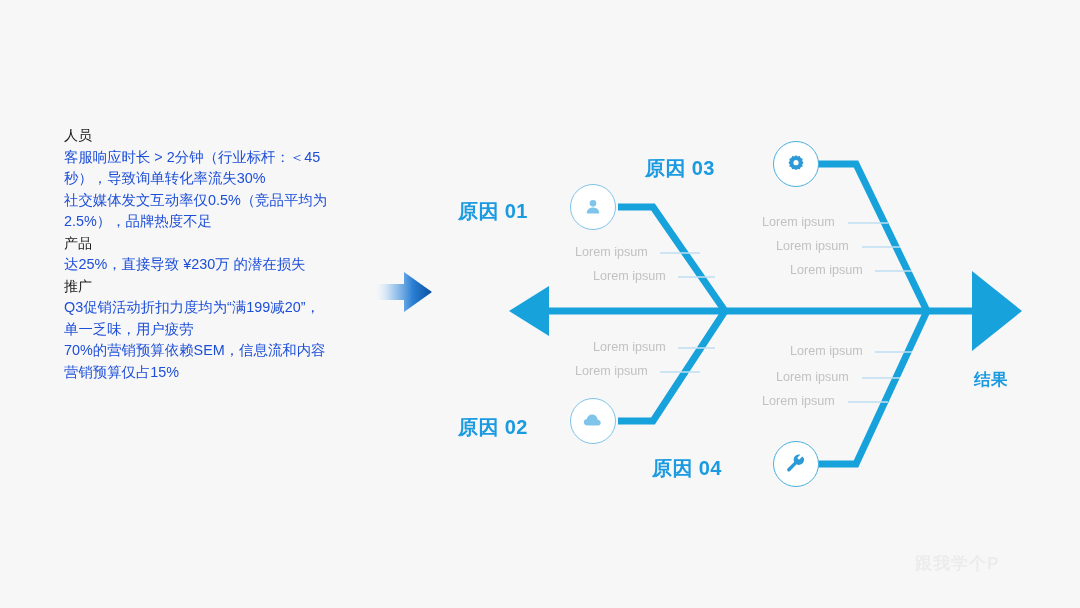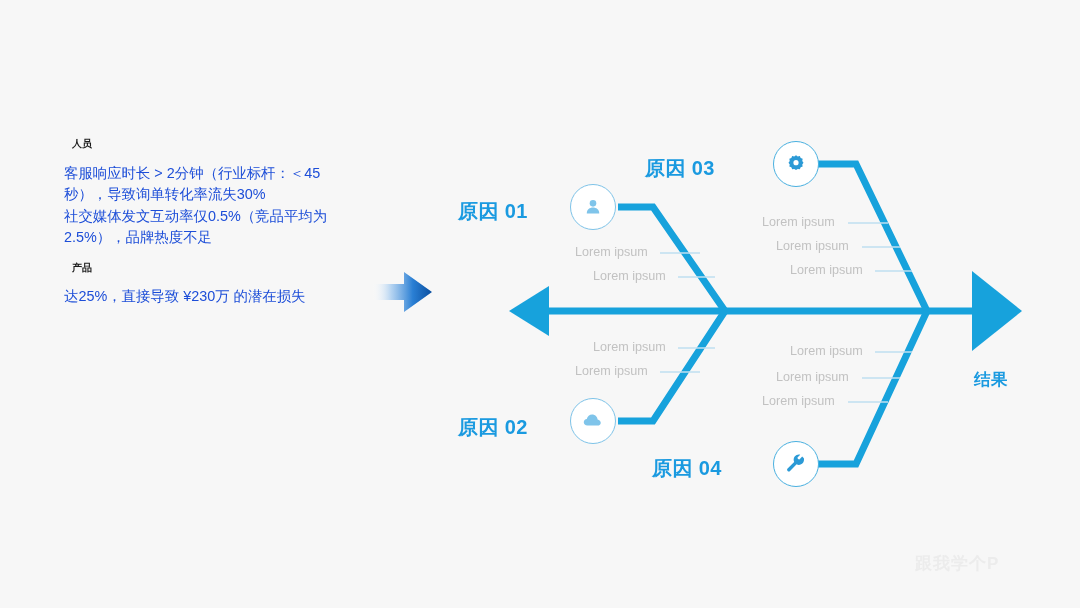--- a/index.html
+++ b/index.html
@@ -21,24 +21,24 @@
   #text-panel {
     position: absolute;
     left: 64px;
     top: 125px;
     width: 300px;
     color: #262626;
     font-size: 14.4px;
     line-height: 21.5px;
   }
   .cat-heading {
-    font-weight: bold;
-    font-size: 10px;
+    font-weight: normal;
+    font-size: 14px;
     color: #1a1a1a;
-    margin: 8px;
+    margin: 0;
     line-height: 21.5px;
   }
   .cat-line {
     margin: 0;
     font-size: 14.4px;
     color: #1d4ed8;
     line-height: 21.5px;
   }
 
   
@@ -137,20 +137,27 @@
       <p class="cat-line">社交媒体发文互动率仅0.5%（竞品平均为</p>
       <p class="cat-line">2.5%），品牌热度不足</p>
     </div>
 
     <div>
       <p class="cat-heading">产品</p>
       <p class="cat-line">达25%，直接导致 ¥230万 的潜在损失</p>
     </div>
 
 
+    <div>
+      <p class="cat-heading">推广</p>
+      <p class="cat-line">Q3促销活动折扣力度均为“满199减20”，</p>
+      <p class="cat-line">单一乏味，用户疲劳</p>
+      <p class="cat-line">70%的营销预算依赖SEM，信息流和内容</p>
+      <p class="cat-line">营销预算仅占15%</p>
+    </div>
 
   </div>
 
   <svg id="transition-arrow" viewBox="0 0 64 48">
     <defs>
       <linearGradient id="gradArrow" x1="0" y1="0" x2="1" y2="0">
         <stop offset="0%" stop-color="#ffffff" stop-opacity="0"></stop>
         <stop offset="32%" stop-color="#a9cdf0" stop-opacity="0.85"></stop>
         <stop offset="68%" stop-color="#2a7fd4"></stop>
         <stop offset="100%" stop-color="#0a4fa0"></stop>

